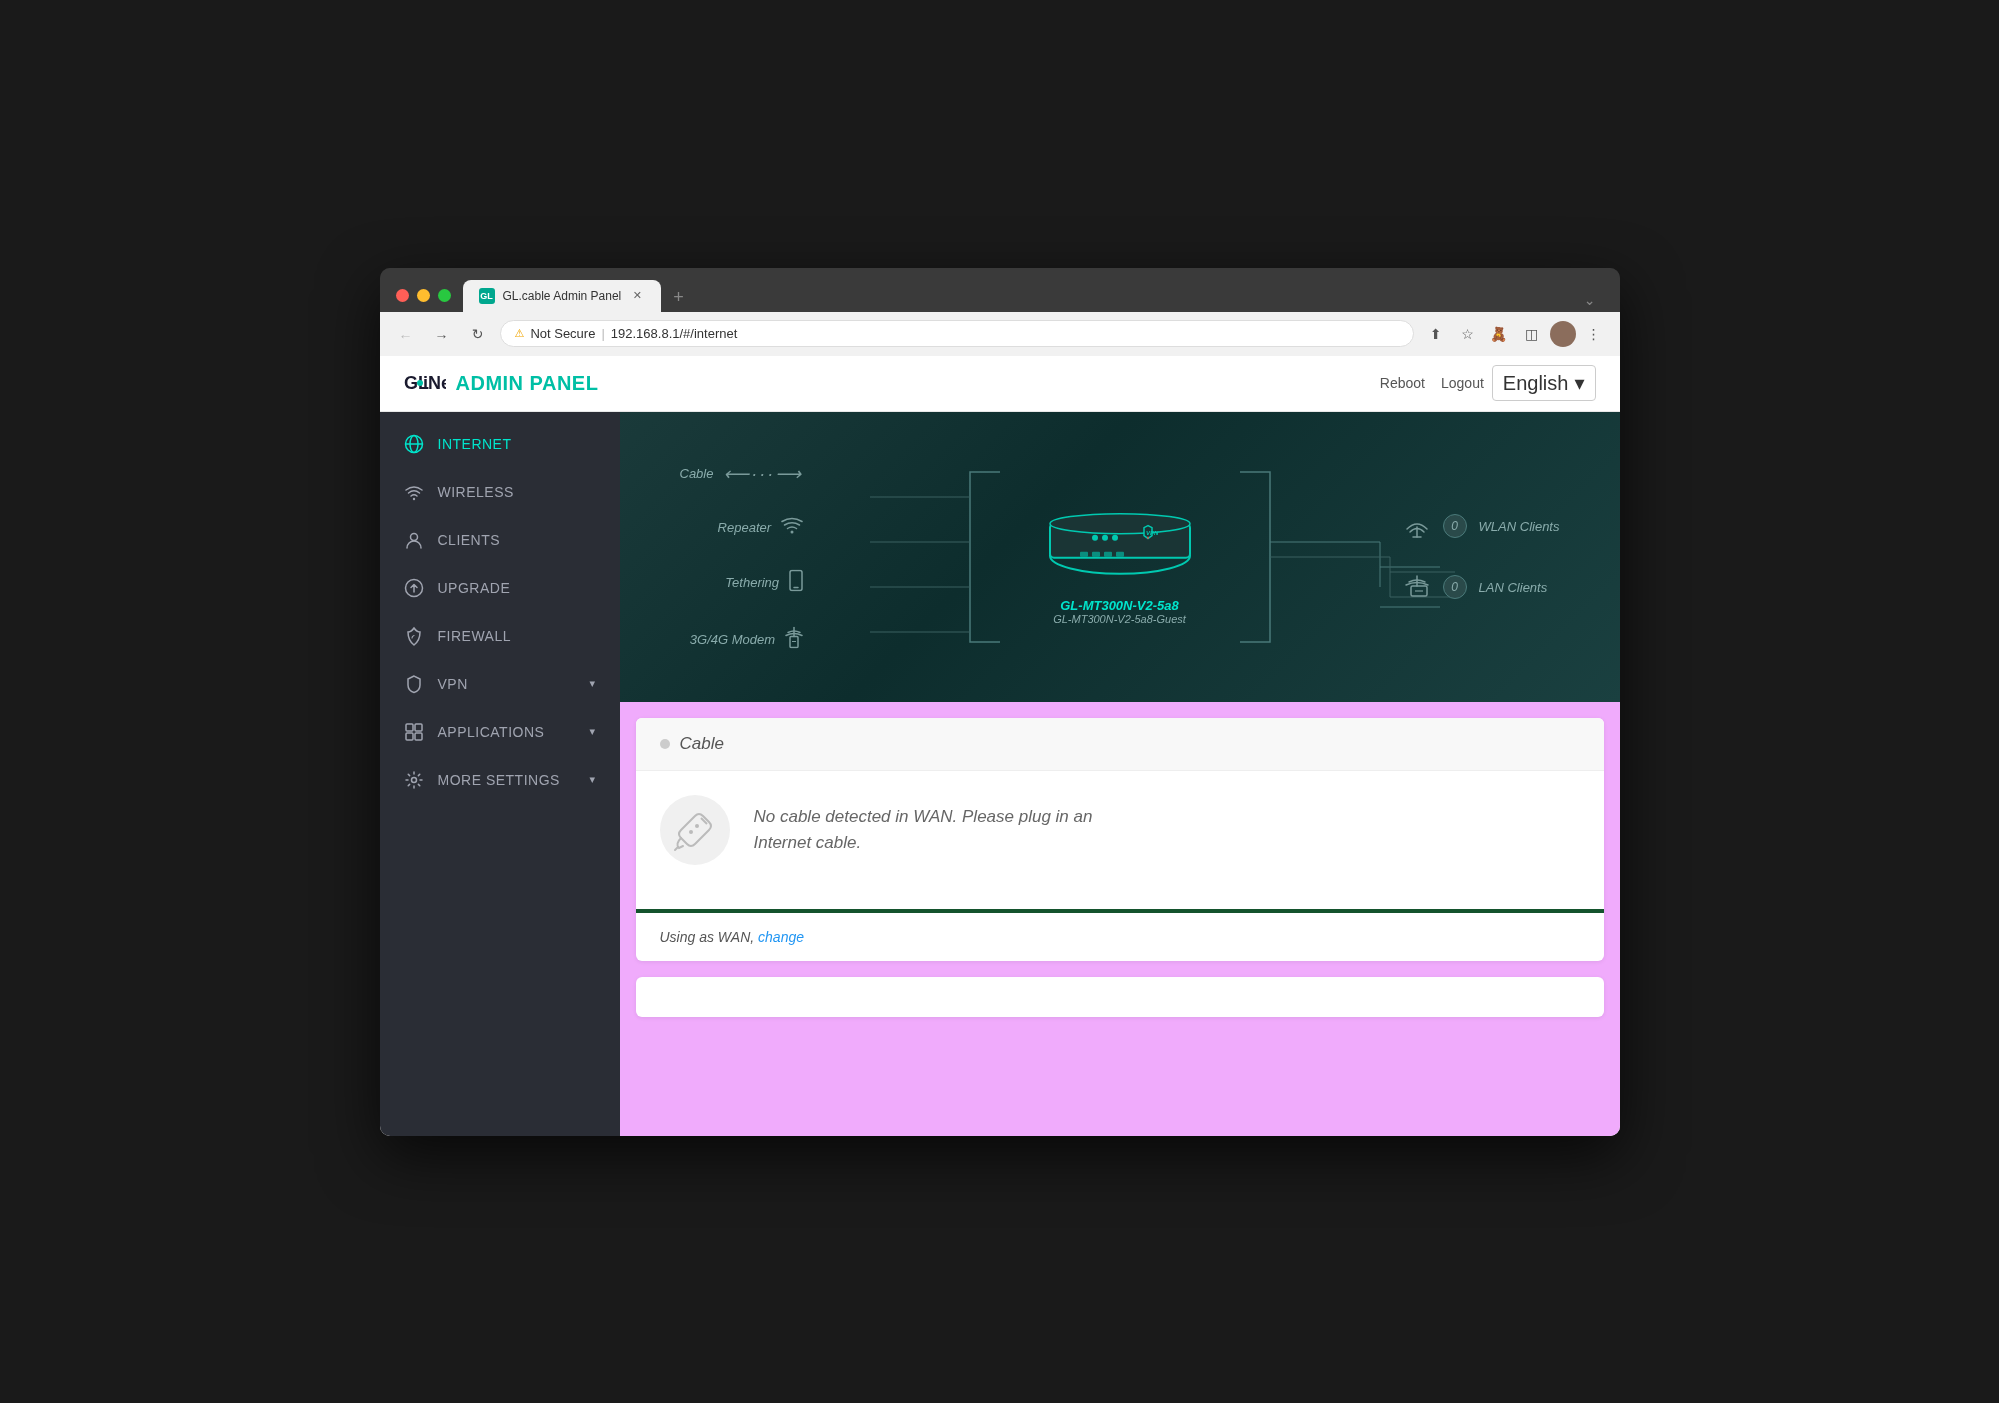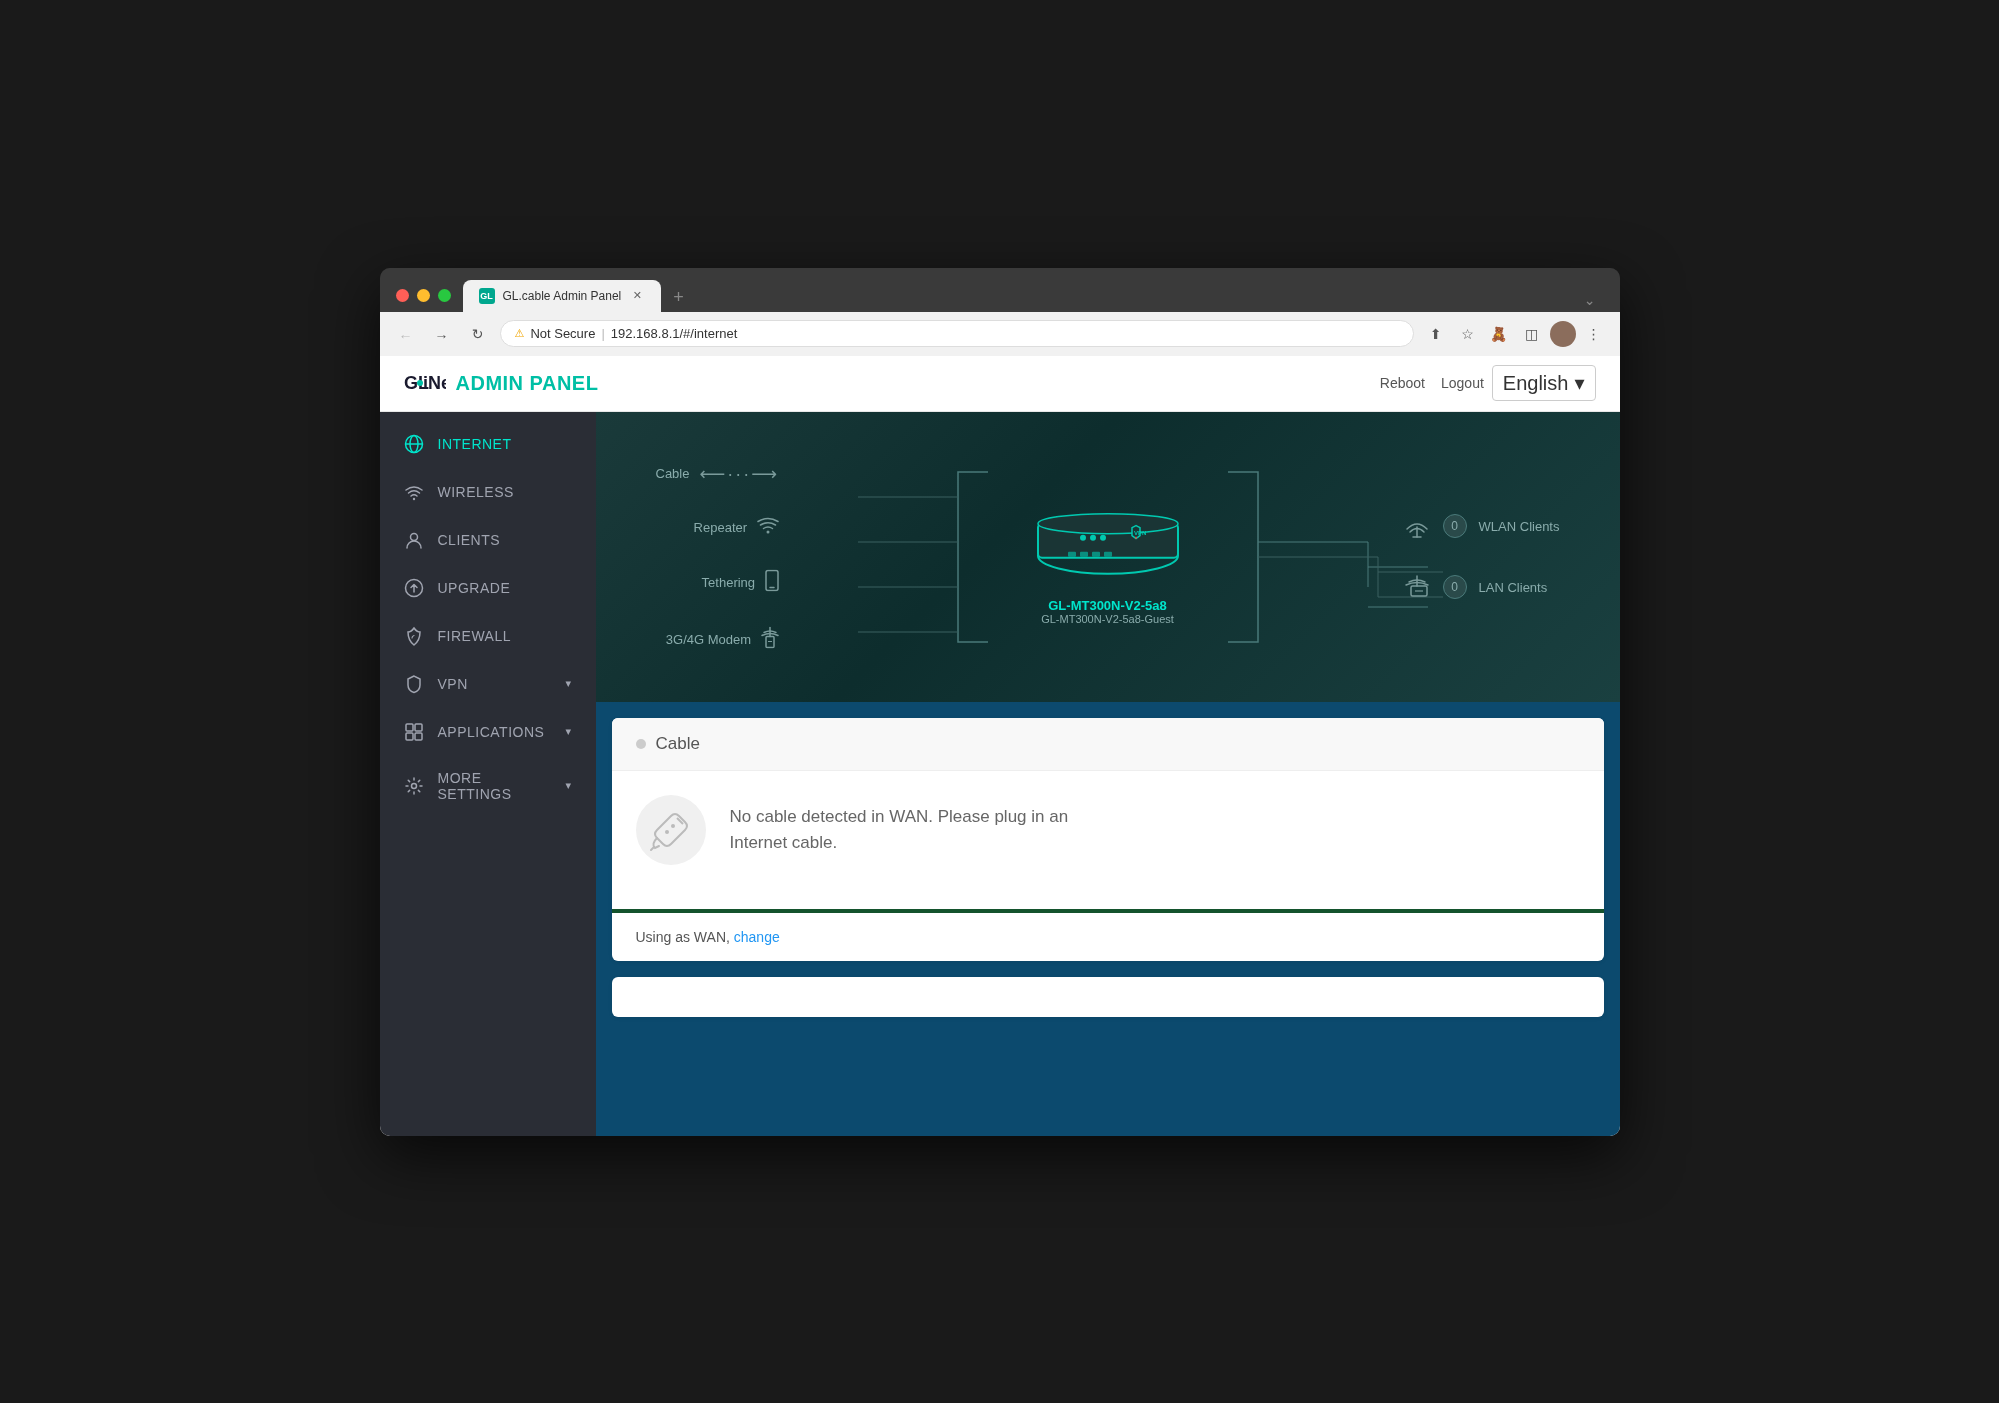--- a/index.html
+++ b/index.html
@@ -149,21 +149,21 @@
     }
 
     
     .main-layout {
       display: flex;
       height: calc(780px - 56px);
     }
 
     
     .sidebar {
-      width: 216px;
+      width: 240px;
       background: #2a2d35;
       flex-shrink: 0;
       padding: 8px 0;
       overflow-y: auto;
     }
     .sidebar-item {
       display: flex;
       align-items: center;
       gap: 14px;
       padding: 14px 24px;
@@ -175,22 +175,23 @@
       transition: background 0.15s;
     }
     .sidebar-item.active { color: #00e5cc; }
     .sidebar-icon { width: 20px; height: 20px; display: flex; align-items: center; justify-content: center; flex-shrink: 0; }
     .sidebar-label { text-transform: uppercase; }
     .sidebar-item .arrow { margin-left: auto; font-size: 11px; }
 
     
     .content-area {
       flex: 1;
-      background: #0c4a6e;
+      background: #f0abfc;
       overflow-y: auto;
+      font-style: italic;
     }
 
     
     .network-diagram {
       background: linear-gradient(135deg, #1a3a3a 0%, #0d2d2d 40%, #1a4040 100%);
       height: 290px;
       position: relative;
       display: flex;
       align-items: center;
       justify-content: center;

